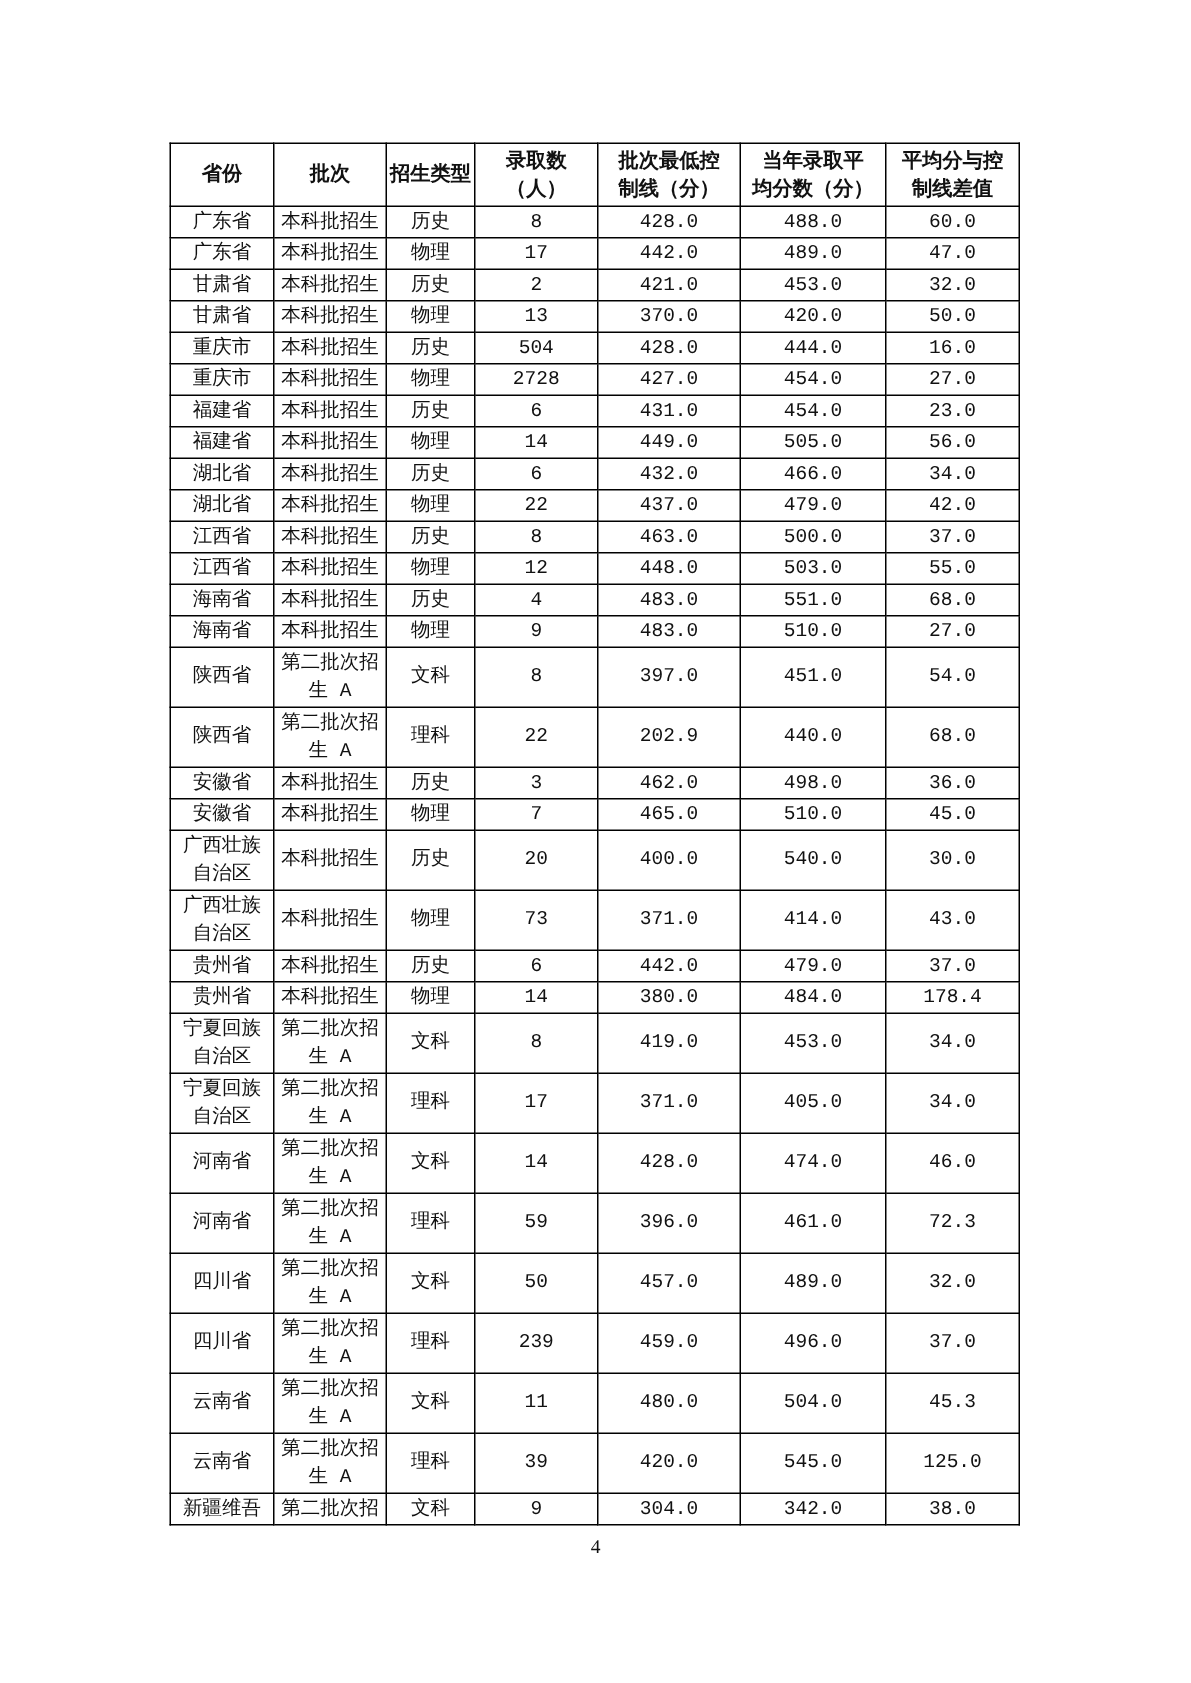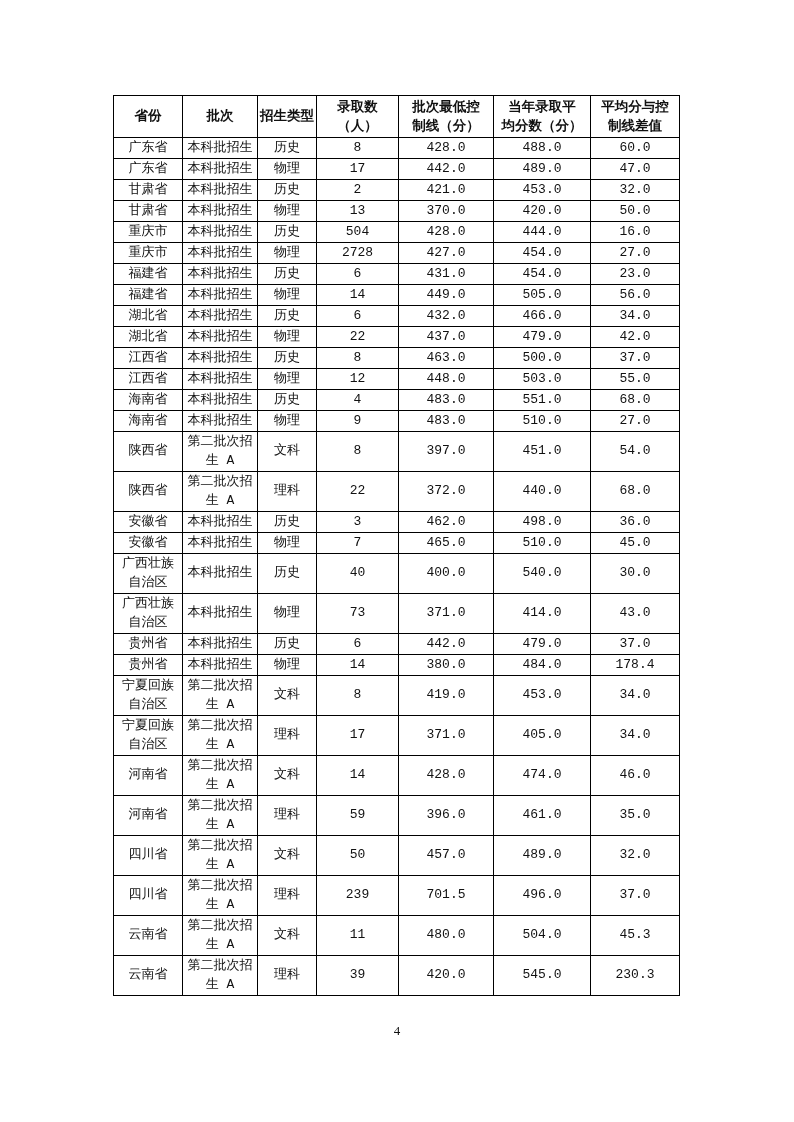--- a/index.html
+++ b/index.html
@@ -210,21 +210,21 @@
       <td>397.0</td>
       <td>451.0</td>
       <td>54.0</td>
     </tr>
         <tr class="tall">
       <td>陕西省</td>
       <td>第二批次招
 生 A</td>
       <td>理科</td>
       <td>22</td>
-      <td>372.0</td>
+      <td>202.9</td>
       <td>440.0</td>
       <td>68.0</td>
     </tr>
         <tr>
       <td>安徽省</td>
       <td>本科批招生</td>
       <td>历史</td>
       <td>3</td>
       <td>462.0</td>
       <td>498.0</td>
@@ -237,21 +237,21 @@
       <td>7</td>
       <td>465.0</td>
       <td>510.0</td>
       <td>45.0</td>
     </tr>
         <tr class="tall">
       <td>广西壮族
 自治区</td>
       <td>本科批招生</td>
       <td>历史</td>
-      <td>40</td>
+      <td>20</td>
       <td>400.0</td>
       <td>540.0</td>
       <td>30.0</td>
     </tr>
         <tr class="tall">
       <td>广西壮族
 自治区</td>
       <td>本科批招生</td>
       <td>物理</td>
       <td>73</td>
@@ -310,39 +310,39 @@
       <td>46.0</td>
     </tr>
         <tr class="tall">
       <td>河南省</td>
       <td>第二批次招
 生 A</td>
       <td>理科</td>
       <td>59</td>
       <td>396.0</td>
       <td>461.0</td>
-      <td>35.0</td>
+      <td>72.3</td>
     </tr>
         <tr class="tall">
       <td>四川省</td>
       <td>第二批次招
 生 A</td>
       <td>文科</td>
       <td>50</td>
       <td>457.0</td>
       <td>489.0</td>
       <td>32.0</td>
     </tr>
         <tr class="tall">
       <td>四川省</td>
       <td>第二批次招
 生 A</td>
       <td>理科</td>
       <td>239</td>
-      <td>701.5</td>
+      <td>459.0</td>
       <td>496.0</td>
       <td>37.0</td>
     </tr>
         <tr class="tall">
       <td>云南省</td>
       <td>第二批次招
 生 A</td>
       <td>文科</td>
       <td>11</td>
       <td>480.0</td>
@@ -350,19 +350,28 @@
       <td>45.3</td>
     </tr>
         <tr class="tall">
       <td>云南省</td>
       <td>第二批次招
 生 A</td>
       <td>理科</td>
       <td>39</td>
       <td>420.0</td>
       <td>545.0</td>
-      <td>230.3</td>
+      <td>125.0</td>
+    </tr>
+        <tr>
+      <td>新疆维吾</td>
+      <td>第二批次招</td>
+      <td>文科</td>
+      <td>9</td>
+      <td>304.0</td>
+      <td>342.0</td>
+      <td>38.0</td>
     </tr>
       </tbody>
   </table>
 
   <div class="page-number">4</div>
 </div>
 
 </body></html>

